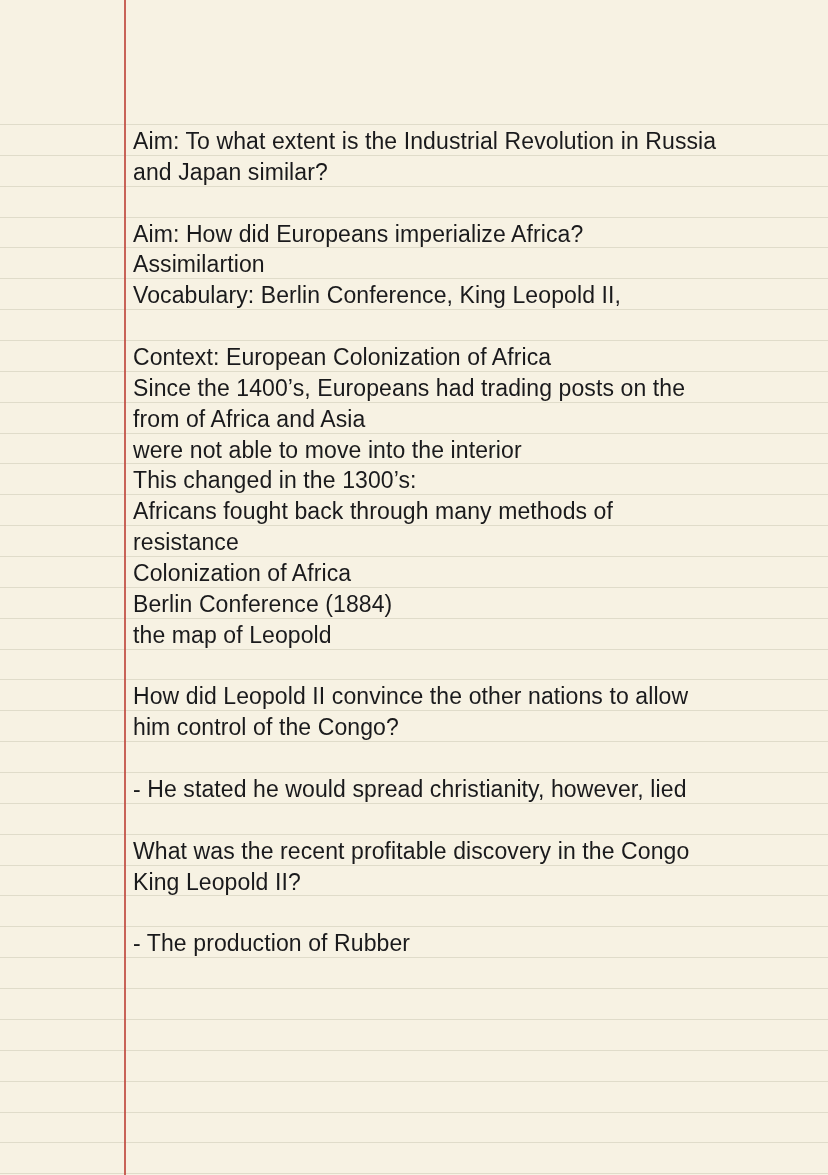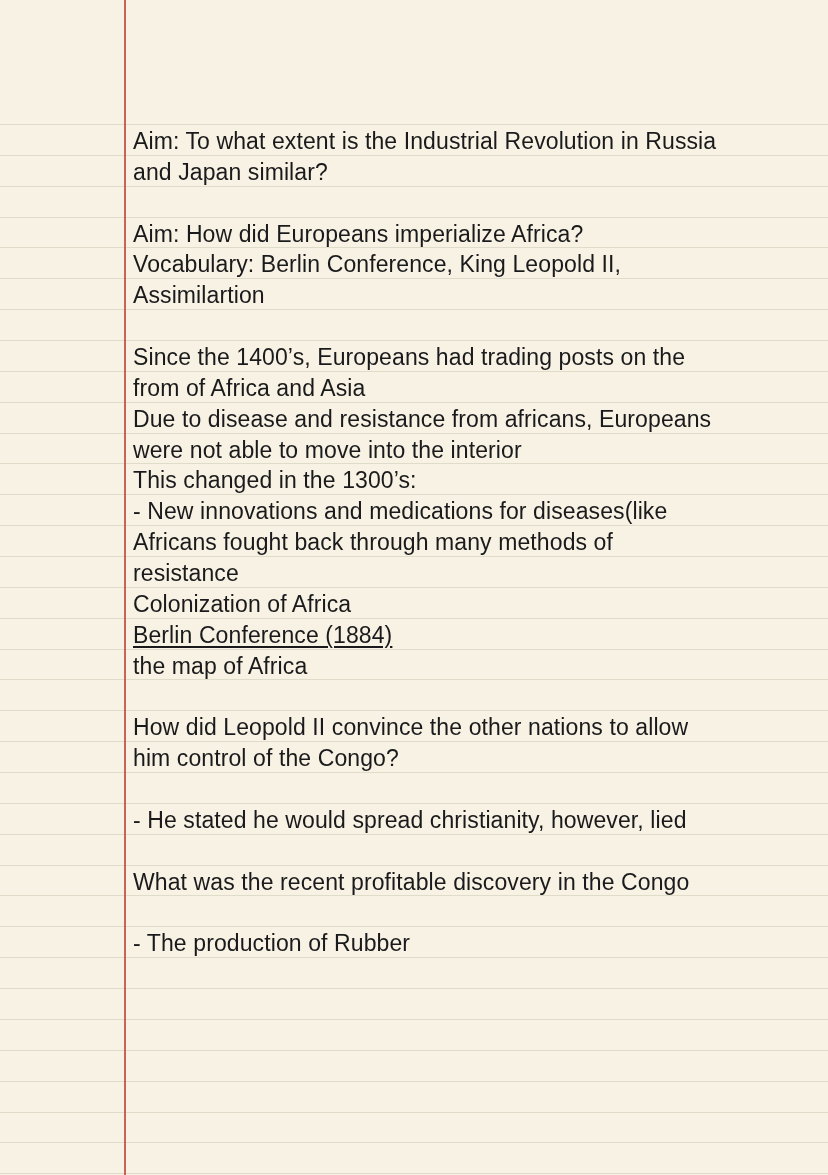--- a/index.html
+++ b/index.html
@@ -54,53 +54,52 @@
   }
   .note-line {
     height: 30.86px;
     line-height: 30.86px;
     font-size: 23px;
     color: var(--ink);
     letter-spacing: 0.1px;
     white-space: nowrap;
   }
   .note-line.underline {
-    text-decoration: underline;
     text-decoration-thickness: 1.5px;
     text-underline-offset: 3px;
   }
 </style>
 </head>
 <body>
 
 <div id="page">
   <div class="rules"></div>
   <div class="margin-line"></div>
   <div class="note-editor">
       <div class="note-line">Aim: To what extent is the Industrial Revolution in Russia</div>
       <div class="note-line">and Japan similar?</div>
       <div class="note-line"></div>
       <div class="note-line">Aim: How did Europeans imperialize Africa?</div>
+      <div class="note-line">Assimilartion</div>
       <div class="note-line">Vocabulary: Berlin Conference, King Leopold II,</div>
-      <div class="note-line">Assimilartion</div>
       <div class="note-line"></div>
+      <div class="note-line">Context: European Colonization of Africa</div>
       <div class="note-line">Since the 1400’s, Europeans had trading posts on the</div>
       <div class="note-line">from of Africa and Asia</div>
-      <div class="note-line">Due to disease and resistance from africans, Europeans</div>
       <div class="note-line">were not able to move into the interior</div>
       <div class="note-line">This changed in the 1300’s:</div>
-      <div class="note-line">- New innovations and medications for diseases(like</div>
       <div class="note-line">Africans fought back through many methods of</div>
       <div class="note-line">resistance</div>
       <div class="note-line">Colonization of Africa</div>
       <div class="note-line underline">Berlin Conference (1884)</div>
-      <div class="note-line">the map of Africa</div>
+      <div class="note-line">the map of Leopold</div>
       <div class="note-line"></div>
       <div class="note-line">How did Leopold II convince the other nations to allow</div>
       <div class="note-line">him control of the Congo?</div>
       <div class="note-line"></div>
       <div class="note-line">- He stated he would spread christianity, however, lied</div>
       <div class="note-line"></div>
       <div class="note-line">What was the recent profitable discovery in the Congo</div>
+      <div class="note-line">King Leopold II?</div>
       <div class="note-line"></div>
       <div class="note-line">- The production of Rubber</div>
     </div>
 </div>
 
 </body></html>

